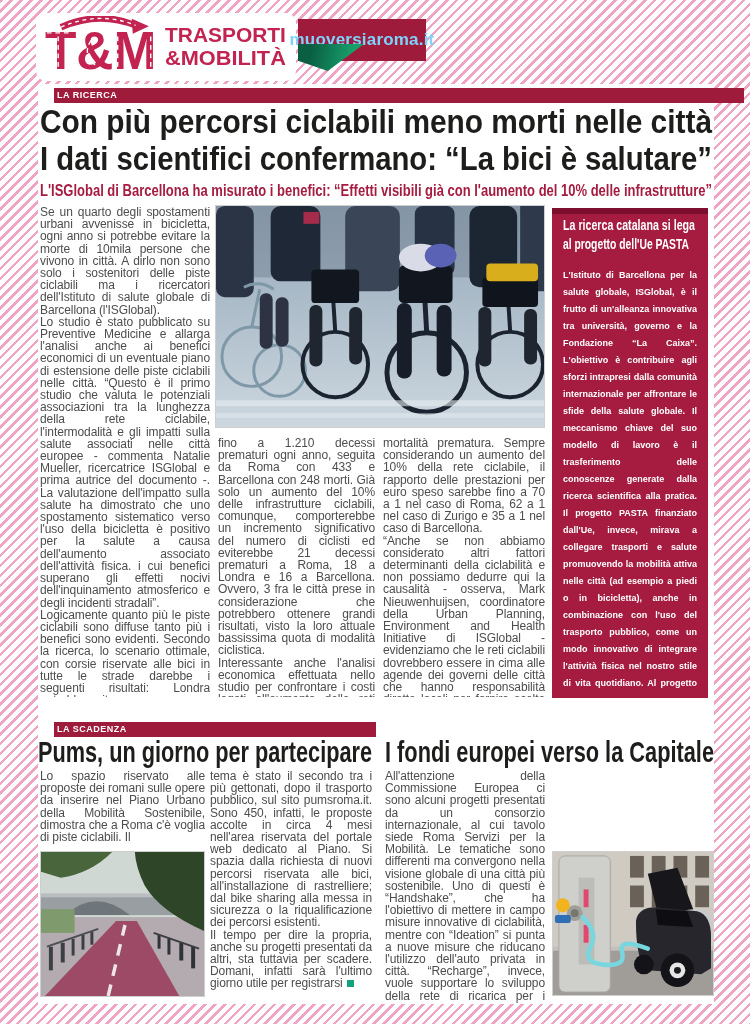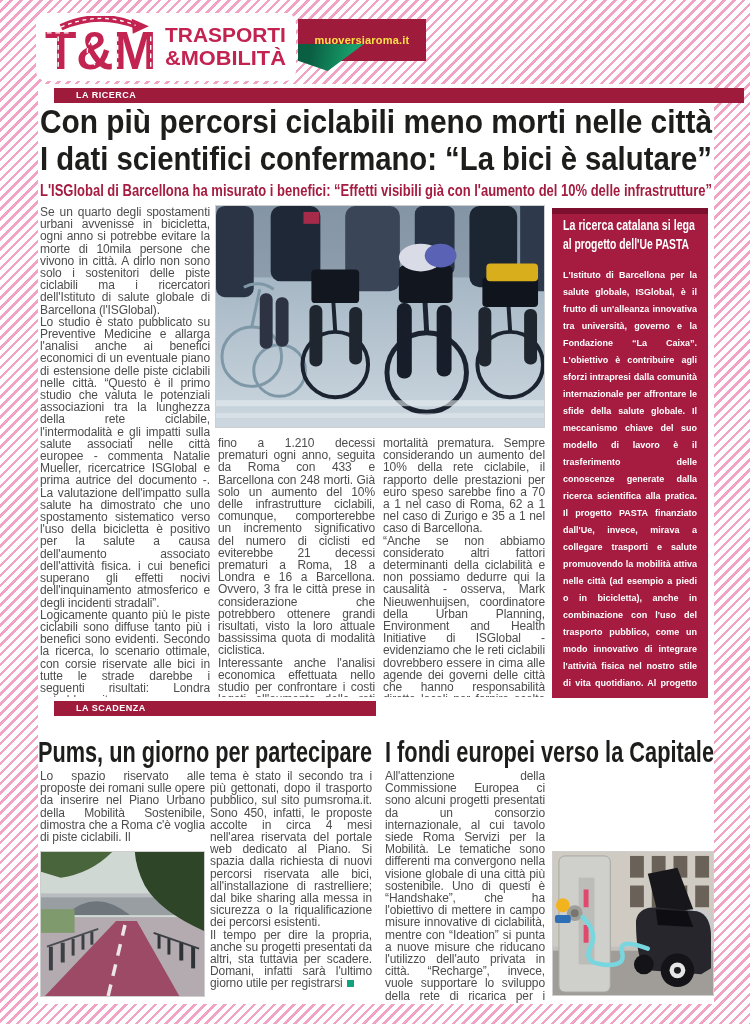--- a/index.html
+++ b/index.html
@@ -8,30 +8,30 @@
     position:relative; width:750px; height:1024px; margin:0 auto; overflow:hidden;
     background:repeating-linear-gradient(135deg,#f0a3c4 0 2.5px,#ffffff 2.5px 7px);
     text-decoration:underline;
   }
   .white-area{ position:absolute; left:38px; top:84px; width:676px; height:920px; background:#fff; }
 
   
   .logo-box{ position:absolute; left:36px; top:13px; width:260px; height:68px; background:#fff;
     border-radius:10px; display:flex; align-items:center; padding:4px 8px; gap:6px; }
   .site-badge{ position:absolute; left:298px; top:19px; width:128px; height:42px; background:#9e1b3c;
-    color:#fde047; font-size:11px; font-weight:bold; display:flex; align-items:center; justify-content:center; letter-spacing:.2px; }
+    color:#7dd3fc; font-size:17px; font-weight:bold; display:flex; align-items:center; justify-content:center; letter-spacing:.2px; }
   .ribbon{ position:absolute; left:298px; top:44px; width:66px; height:27px;
     background:linear-gradient(100deg,#0a5f43 20%,#18a06b 80%);
     clip-path:polygon(0 0,100% 0,45% 100%,0 62%); }
 
   
   .kicker{ position:absolute; height:15px; background:#9e1b3c; color:#fff; font-size:9px; font-weight:bold;
-    letter-spacing:.5px; line-height:15px; padding-left:22px; }
+    letter-spacing:.5px; line-height:15px; padding-left:3px; }
   #kicker-ricerca{ left:54px; top:88px; width:690px; }
-  #kicker-scadenza{ left:54px; top:701px; width:322px; }
+  #kicker-scadenza{ left:54px; top:722px; width:322px; }
   #kicker-impegno{ left:385px; top:717px; width:329px; }
 
   svg text{ font-family:"Liberation Sans", sans-serif; }
   .abs{ position:absolute; }
 
   
   .bodytext{ position:absolute; font-size:12px; line-height:12.2px; color:#4d4d4d; text-align:justify;
     white-space:pre-line; overflow:hidden; letter-spacing:-0.1px; }
   #col1{ left:40px; top:206px; width:170px; height:491px; }
   #col2{ left:218px; top:437px; width:157px; height:260px; }

